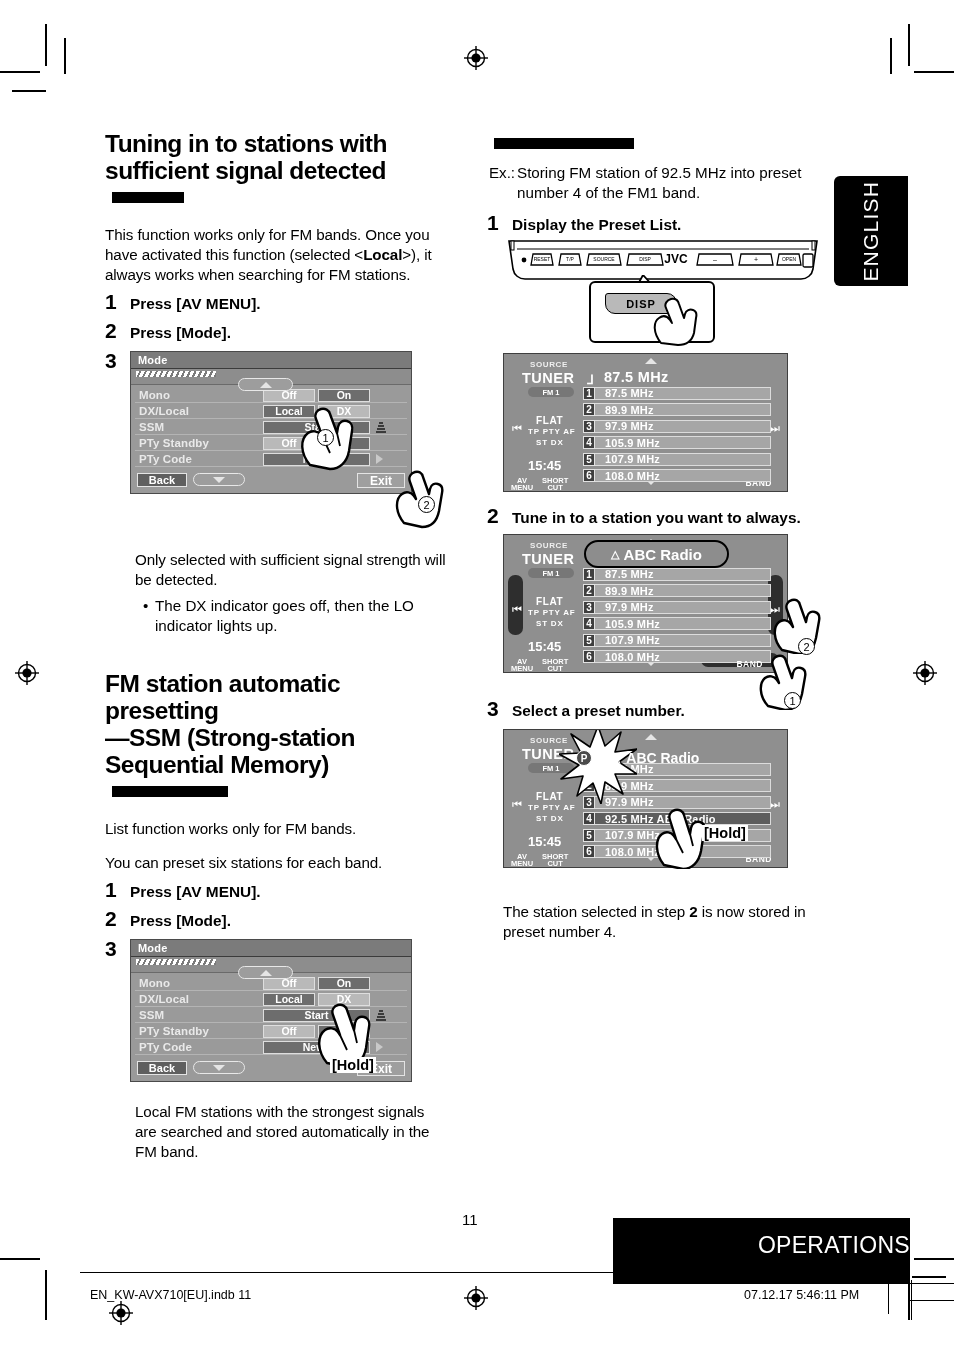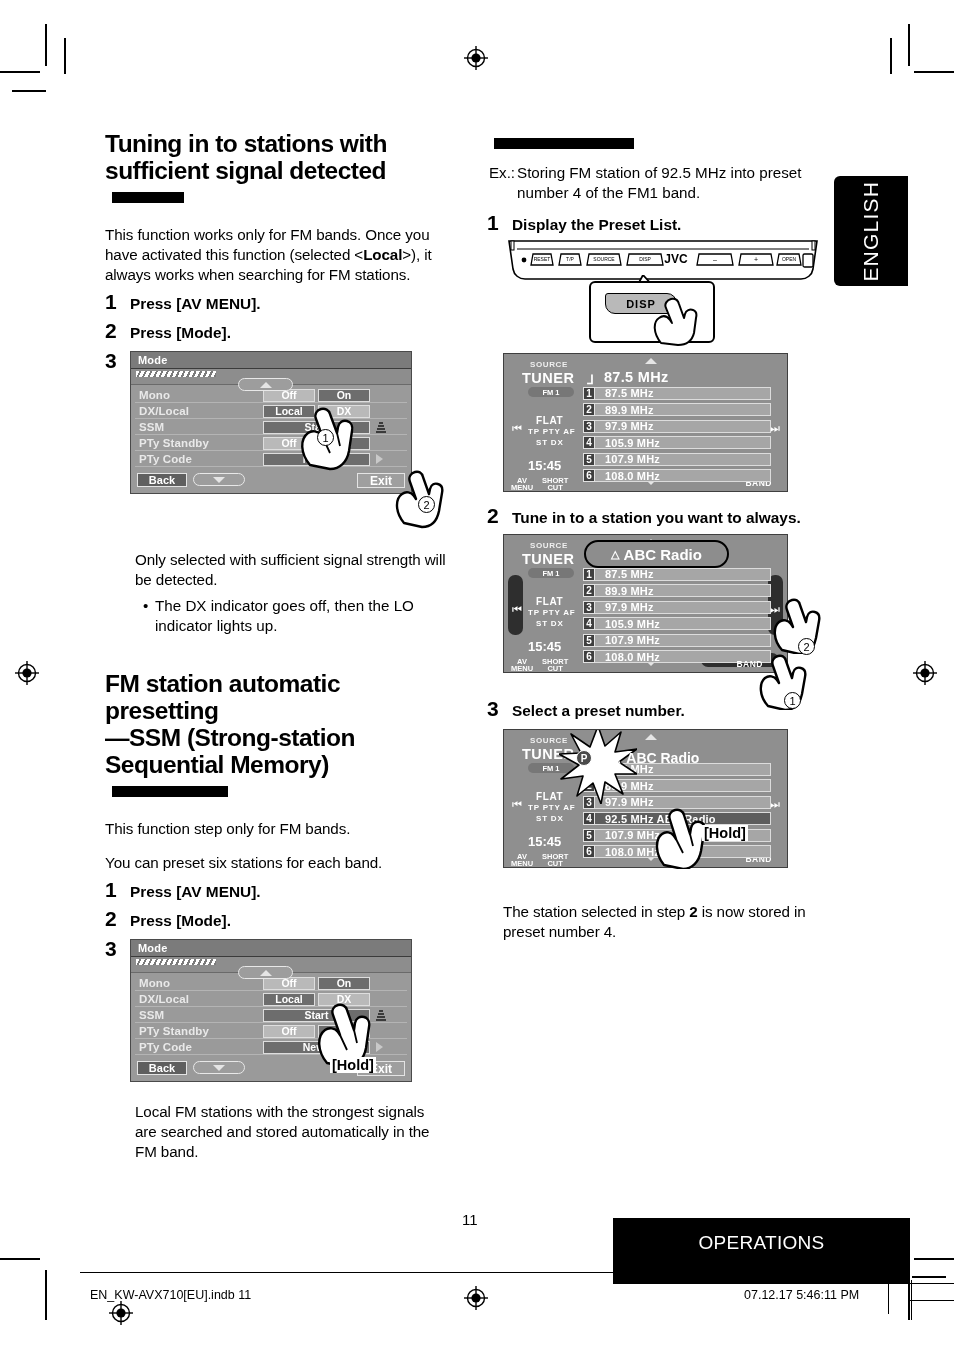--- a/index.html
+++ b/index.html
@@ -237,21 +237,21 @@
   }
   .p4circle { width:16px;height:16px;border-radius:50%;background:#4a4a4a;border:1.4px solid #fff;
     display:flex;align-items:center;justify-content:center;font-size:10px;}
 
   
   .page-num { position:absolute; left:462px; top:1211px; font-size:15px; }
   .ops-bar {
     position:absolute; left:613px; top:1218px; width:297px; height:66px;
     background:#000; color:#fff;
   }
-  .ops-bar span { position:absolute; left:0; right:0; top:14px; text-align:center; font-size:19px; letter-spacing:0.3px;}
+  .ops-bar span { position:absolute; left:0; right:0; top:14px; text-align:right; font-size:23px; letter-spacing:0.3px;}
   .foot-left { position:absolute; left:90px; top:1288px; font-size:12.5px; }
   .foot-right{ position:absolute; left:744px; top:1288px; font-size:12.5px; }
   .rule { position:absolute; background:#000; }
 </style>
 </head>
 <body>
 
 <div class="page">
 
   <div class="cropmark" style="left:45px;top:24px;width:1.5px;height:42px;"></div>
@@ -404,21 +404,21 @@
         <div>The DX indicator goes off, then the LO indicator lights up.</div>
       </div>
     </div>
 
     <h1 class="sec" style="margin-top:34px;">
       <span>FM station automatic presetting</span><br>
       <span>—SSM (Strong-station</span><br>
       <span>Sequential Memory)</span><span class="bar" style="width:116px;"></span>
     </h1>
 
-    <p class="body" style="margin-bottom:0;">This function step only for FM bands.</p>
+    <p class="body" style="margin-bottom:0;">List function works only for FM bands.</p>
     <p class="body">You can preset six stations for each band.</p>
 
     <div class="step">
       <div class="num">1</div>
       <div class="txt">Press [AV MENU].</div>
     </div>
     <div class="step">
       <div class="num">2</div>
       <div class="txt">Press [Mode].</div>
     </div>

